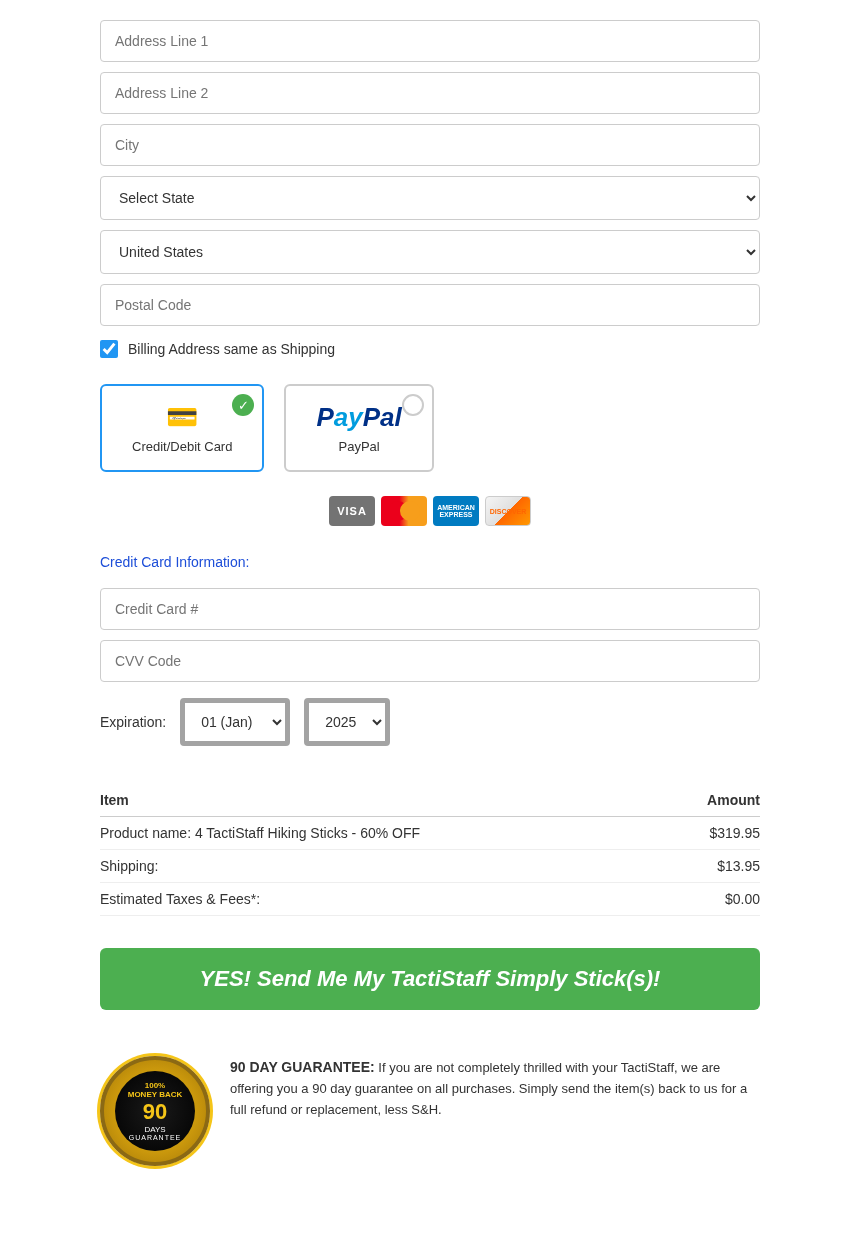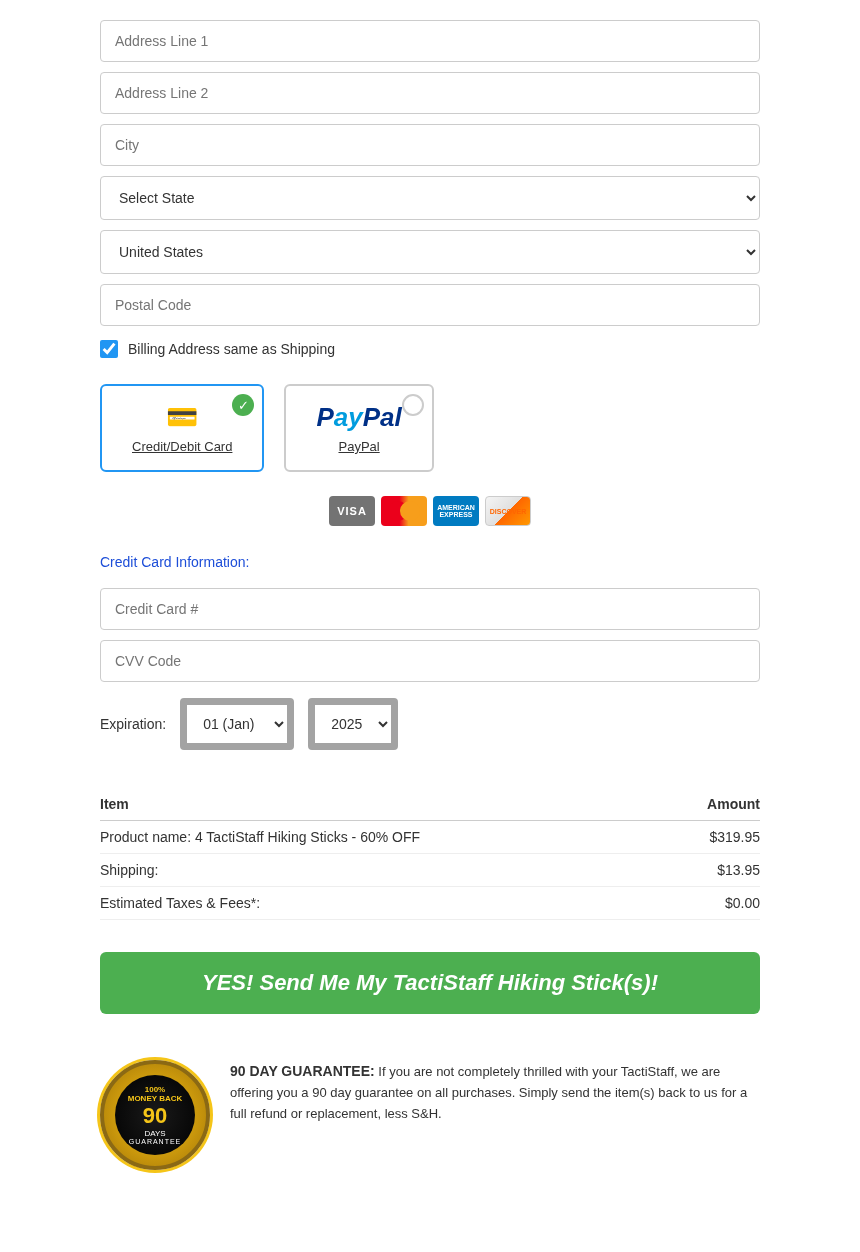--- a/index.html
+++ b/index.html
@@ -89,21 +89,20 @@
       top: 8px;
       right: 8px;
       width: 22px;
       height: 22px;
       border: 2px solid #ccc;
       border-radius: 50%;
     }
     .payment-label {
       font-size: 13px;
       color: #333;
-      text-decoration: underline;
     }
     .card-logos {
       display: flex;
       gap: 6px;
       margin-top: 14px;
       justify-content: center;
     }
     .card-logo {
       width: 46px;
       height: 30px;
@@ -131,21 +130,21 @@
       gap: 14px;
       margin-top: 6px;
     }
     .expiration-label {
       font-size: 14px;
       color: #333;
       white-space: nowrap;
     }
     .exp-select {
       padding: 10px 12px;
-      border: 7px solid #a3a3a3;
+      border: 5px solid #a3a3a3;
       border-radius: 4px;
       font-size: 14px;
       color: #333;
       background: #fff;
     }
     .order-table {
       width: 100%;
       border-collapse: collapse;
       margin-top: 28px;
     }
@@ -376,21 +375,21 @@
         <td>Shipping:</td>
         <td class="amount-col">$13.95</td>
       </tr>
       <tr>
         <td>Estimated Taxes &amp; Fees*:</td>
         <td class="amount-col">$0.00</td>
       </tr>
     </tbody>
   </table>
 
-  <button class="submit-btn">YES! Send Me My TactiStaff Hiking Stick(s)!</button>
+  <button class="submit-btn">YES! Send Me My TactiStaff Simply Stick(s)!</button>
 
   <div class="guarantee-section">
     <div class="guarantee-badge">
       <div class="badge-outer">
         <div class="badge-inner">
           <span class="pct">100%</span>
           <span class="money">MONEY BACK</span>
           <span class="days">90</span>
           <span class="days-label">DAYS</span>
           <span class="guarantee-word">GUARANTEE</span>

